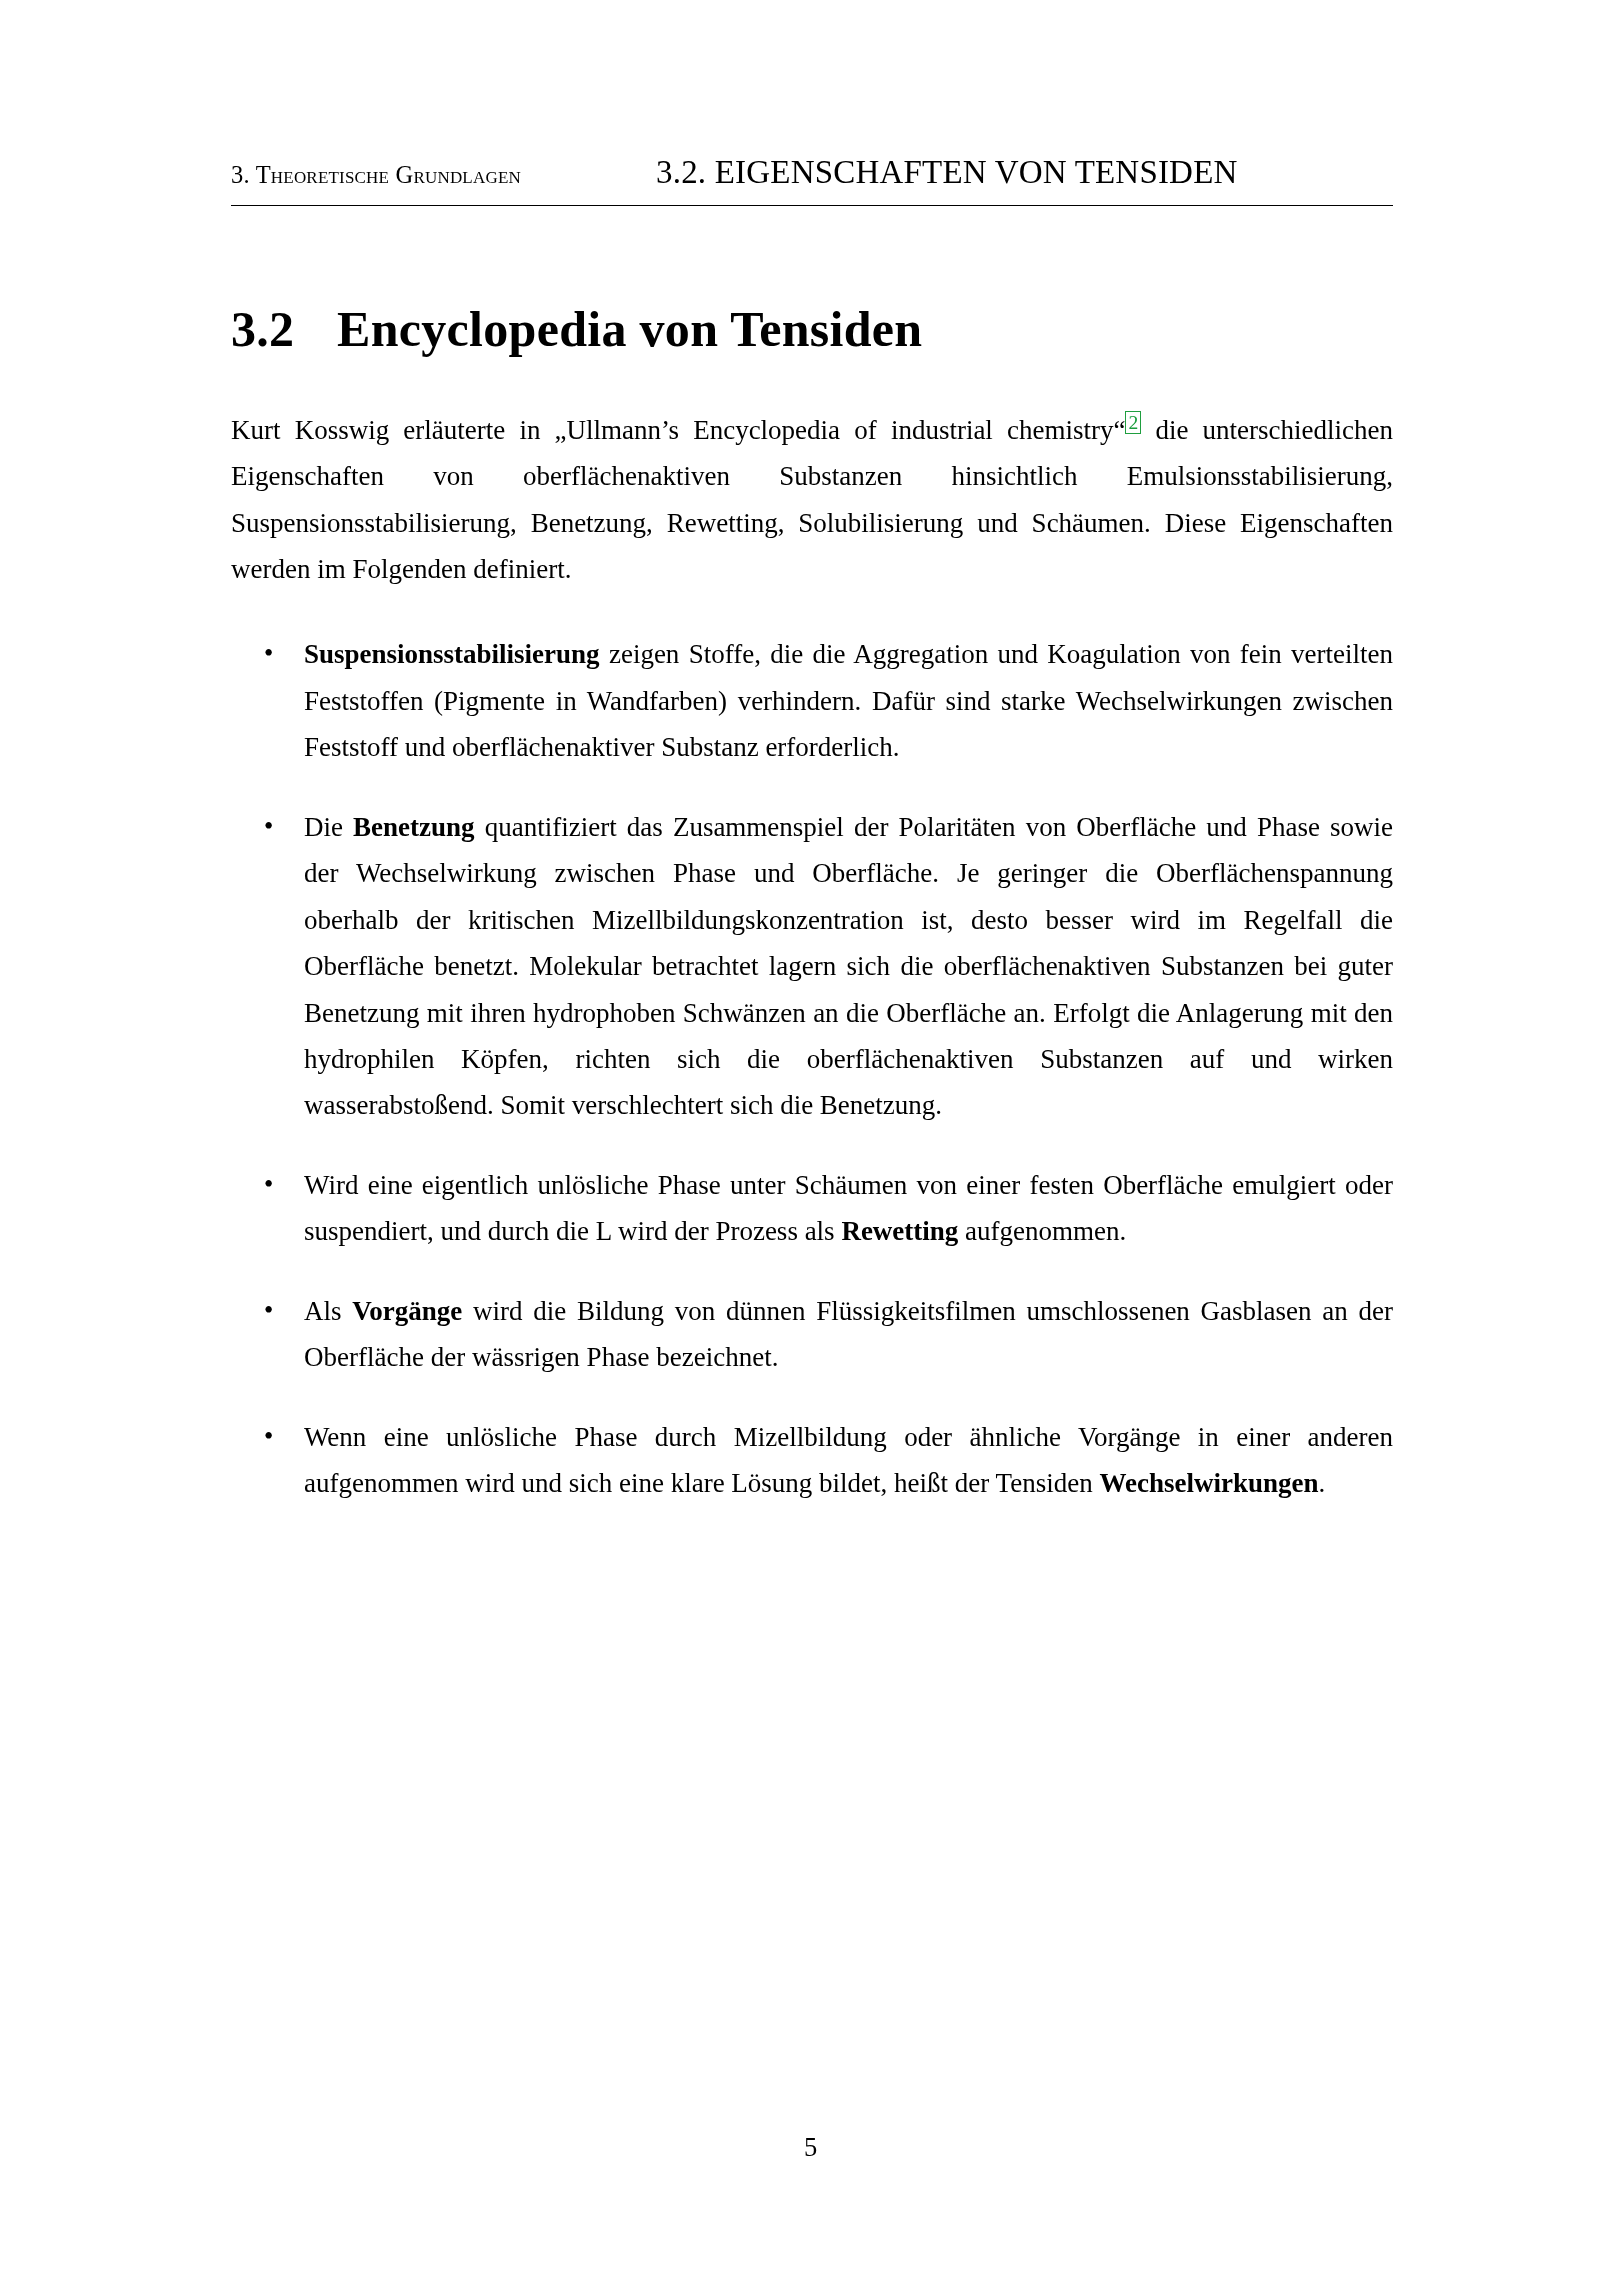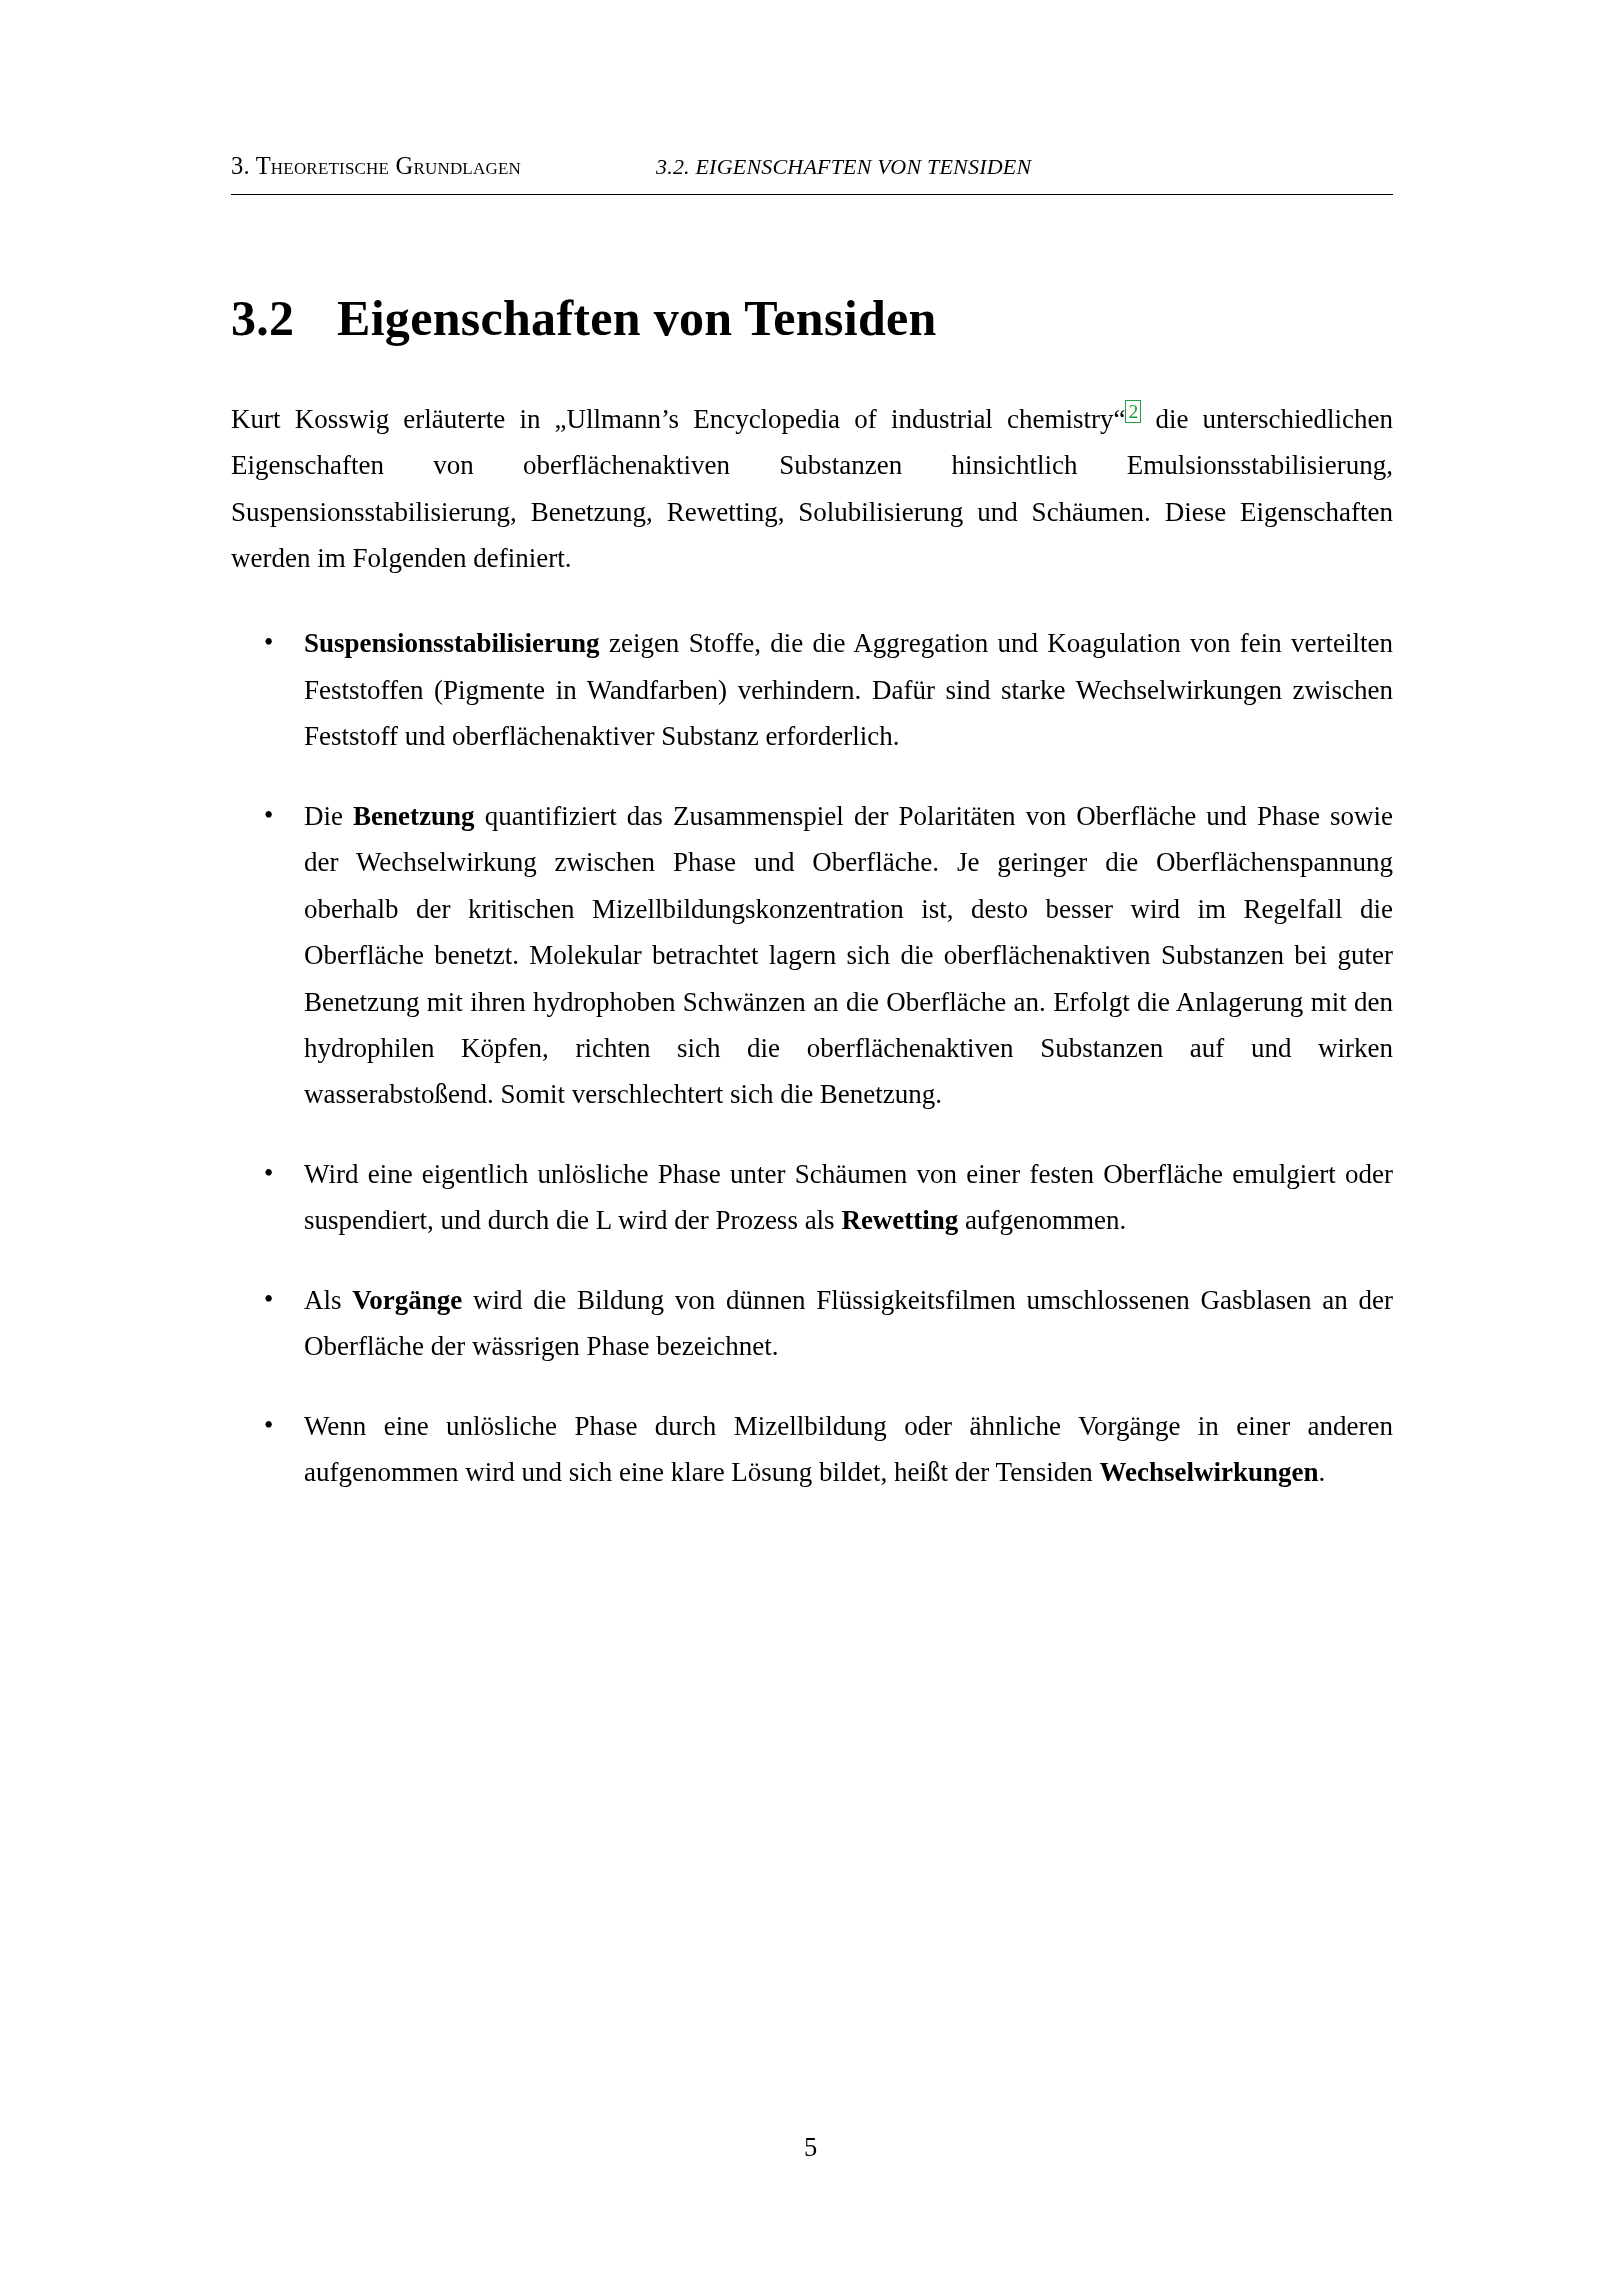--- a/index.html
+++ b/index.html
@@ -37,22 +37,21 @@
     padding-bottom: 13.7px;
     border-bottom: 1.6px solid #000;
     margin-bottom: 0;
   }
   .runhead .left {
     font-variant: small-caps;
     font-size: 24.5px;
     white-space: nowrap;
   }
   .runhead .right {
-    font-style: italic;
-    font-size: 22px;
+    font-size: 33px;
     white-space: nowrap;
     margin-left: 135px;
     margin-top: 36px;
   }
   h1.section-title {
     font-family: "Liberation Serif", serif;
     font-weight: bold;
     font-size: 50px;
     margin: 94px 0 0 0;
     letter-spacing: 0.3px;
@@ -117,21 +116,21 @@
 
   <div class="content">
 
     <div class="runhead">
       <span class="left">3. Theoretische Grundlagen</span>
       <span class="right">3.2.  EIGENSCHAFTEN VON TENSIDEN</span>
     </div>
 
     <h1 class="section-title">
       <span class="num">3.2</span>
-      <span>Eigenschaften von Tensiden</span>
+      <span>Encyclopedia von Tensiden</span>
     </h1>
 
     <p class="body-par">
       <span>Kurt Kosswig erläuterte in „Ullmann’s Encyclopedia of industrial chemistry“</span><a class="cite" href="#">2</a><span> die unterschiedlichen Eigenschaften von oberflächenaktiven Substanzen hinsichtlich Emulsionsstabilisierung, Suspensionsstabilisierung, Benetzung, Rewetting, Solubilisierung und Schäumen. Diese Eigenschaften werden im Folgenden definiert.</span>
     </p>
 
     <ul class="items">
 
 
       <li>

